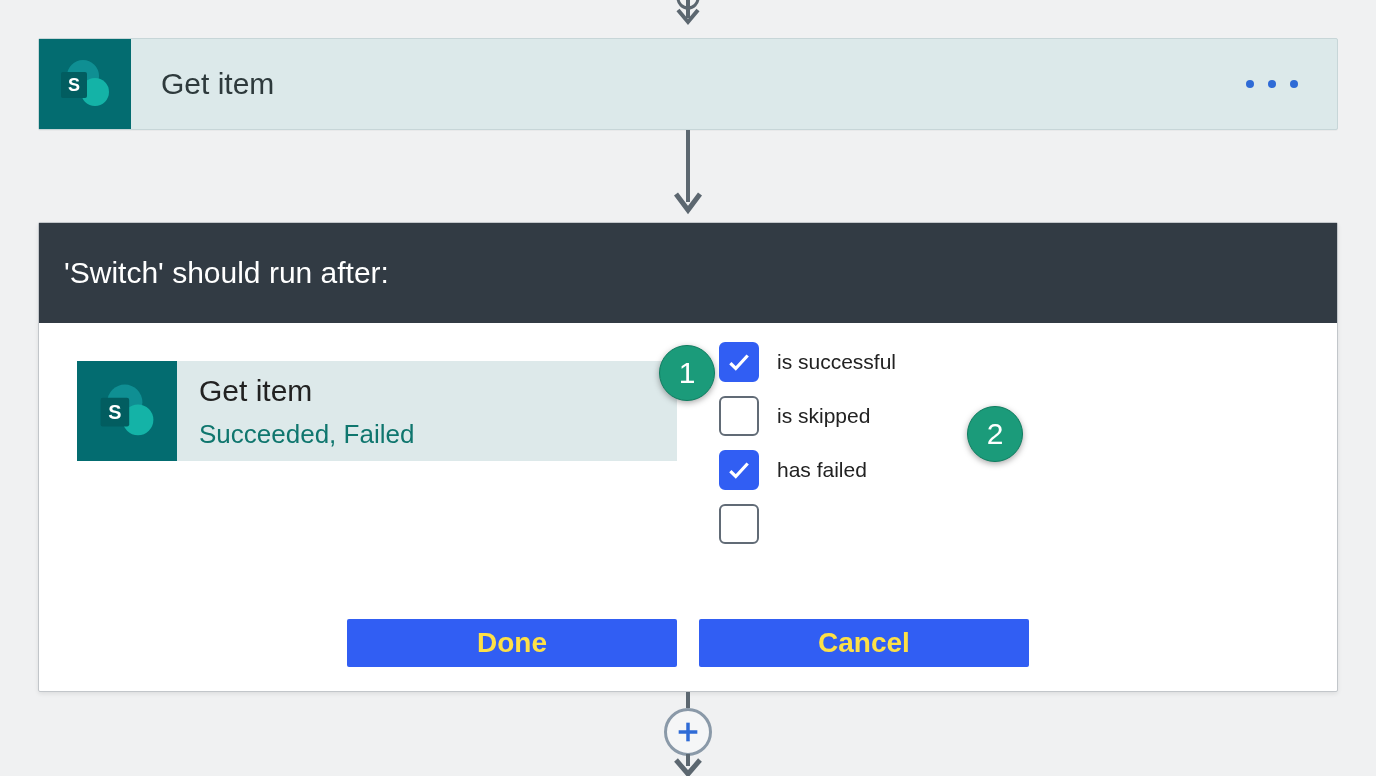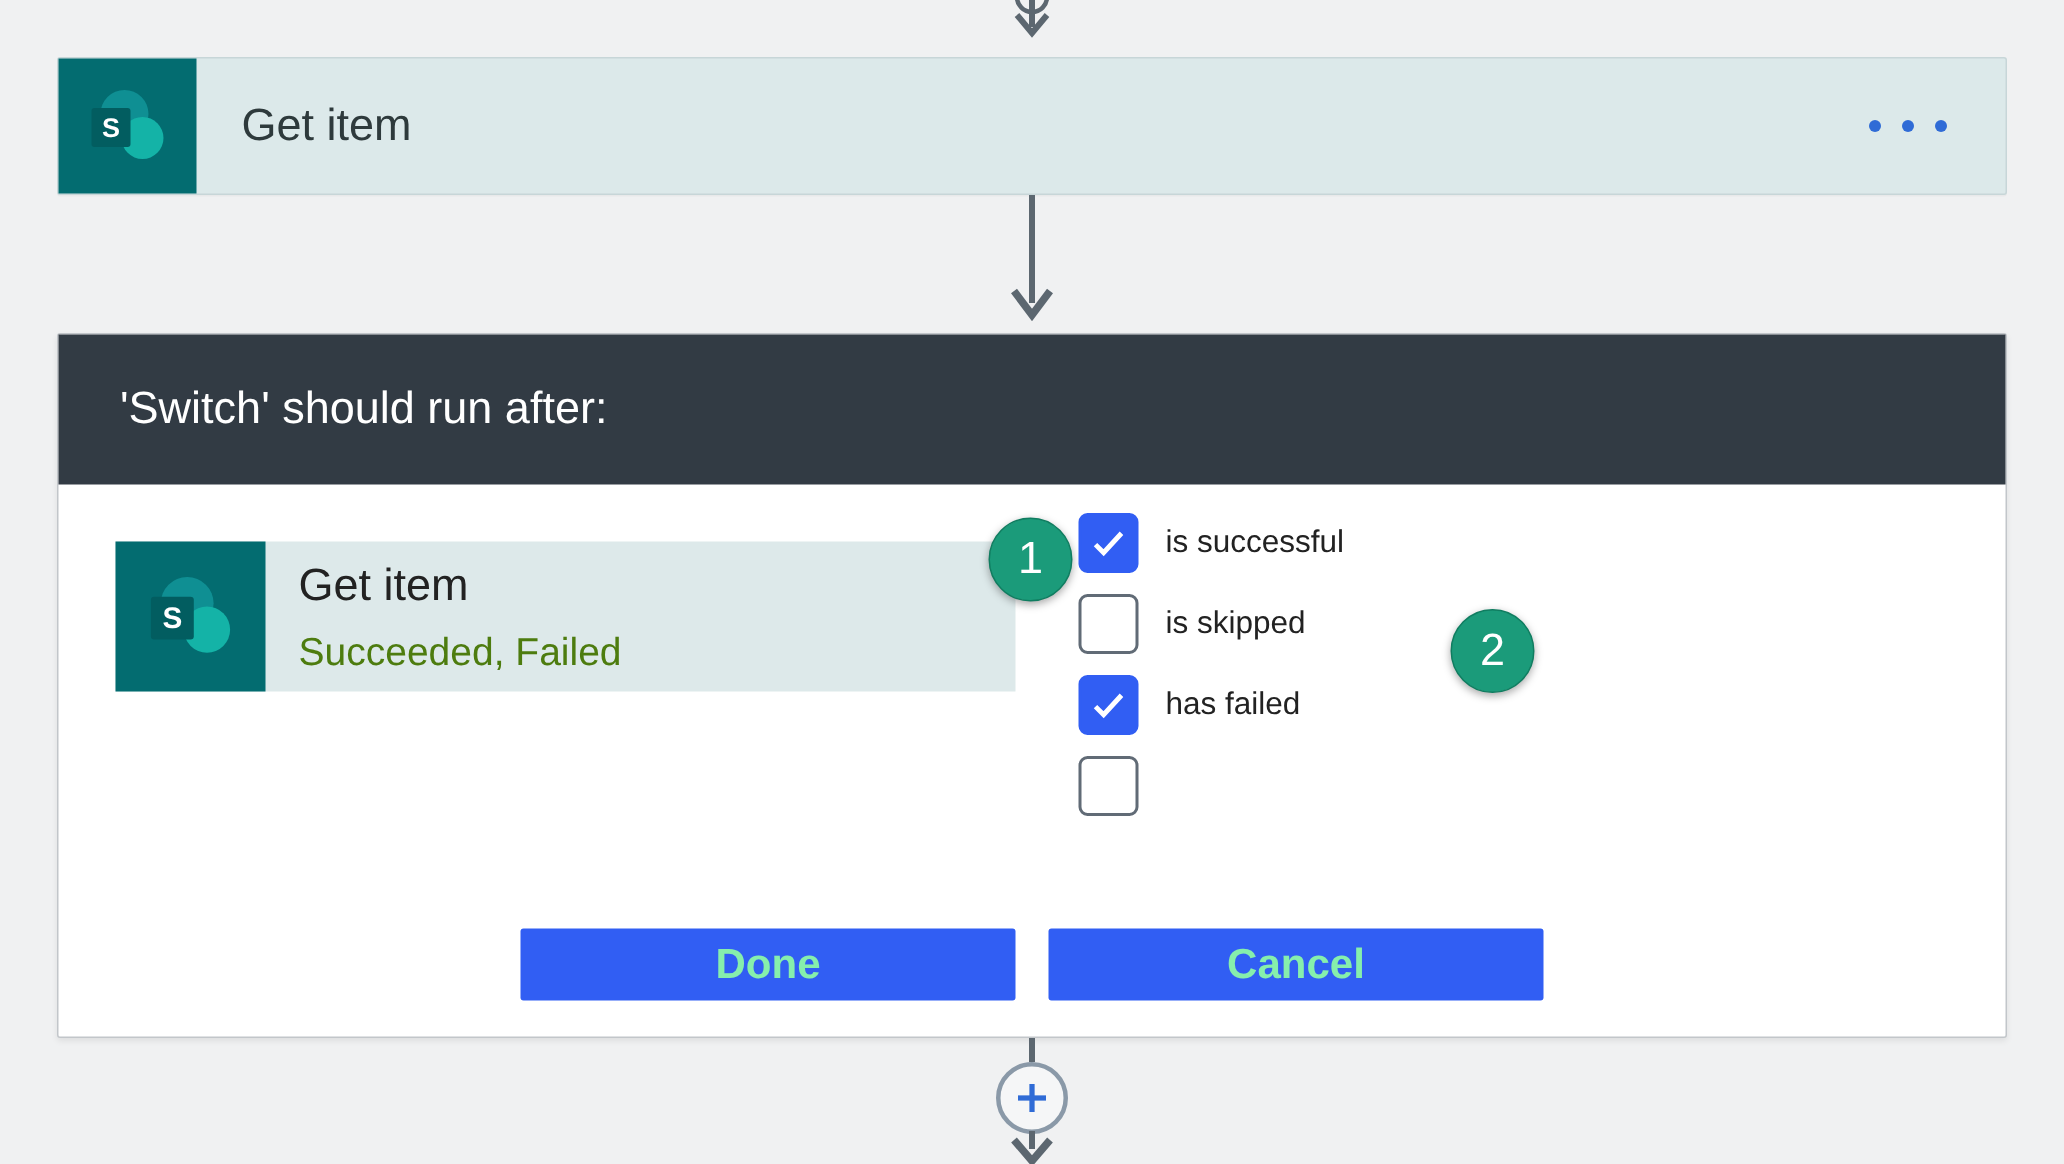--- a/index.html
+++ b/index.html
@@ -36,36 +36,36 @@
   .connector-2 { position:absolute; left:50%; transform:translateX(-50%); top:692px; width:60px; height:84px; }
 
   
   .panel {
     position:absolute; left:38px; top:222px; width:1300px; height:470px;
     background:#ffffff; border:1px solid #c2c6ca; border-radius:2px;
     box-shadow: 0 2px 4px rgba(0,0,0,0.08);
   }
   .panel-header {
     height:100px; background:#323b44; color:#fff; display:flex; align-items:center;
-    padding:0 41px; font-size:30px; font-weight:400;
+    padding:0 25px; font-size:30px; font-weight:400;
   }
   .panel-body { position:relative; height:calc(100% - 100px); }
 
   
   .ref-card {
     position:absolute; left:38px; top:38px; width:600px; height:100px;
     background:#dde9ea; display:flex; align-items:stretch;
   }
   .ref-card .ref-icon {
     width:100px; height:100px; background:#036c70;
     display:flex; align-items:center; justify-content:center; flex:0 0 100px;
   }
   .ref-text { padding:12px 22px; display:flex; flex-direction:column; justify-content:center; }
   .ref-title { font-size:30px; color:#222; line-height:1.2; }
-  .ref-sub { font-size:26px; color:#4d7c0f; margin-top:10px; }
+  .ref-sub { font-size:26px; color:#0f766e; margin-top:10px; }
 
   
   .options { position:absolute; left:680px; top:16px; }
   .opt-row { display:flex; align-items:center; gap:18px; margin-bottom:8px; height:46px; }
   .cb {
     width:40px; height:40px; border:2px solid #616b76; border-radius:6px;
     display:flex; align-items:center; justify-content:center; background:#fff;
   }
   .cb.checked { background:#315ef3; border-color:#315ef3; }
   .cb svg { display:none; }
@@ -79,21 +79,21 @@
     box-shadow: 0 2px 6px rgba(0,0,0,0.35);
     border:1px solid #0f7d60;
     position:absolute;
   }
   .badge-1 { left:620px; top:22px; }
   .badge-2 { left:928px; top:83px; }
 
   
   .buttons { position:absolute; left:0; right:0; bottom:0; height:96px; display:flex; align-items:center; justify-content:center; gap:22px; }
   .btn {
-    width:330px; height:48px; background:#315ef3; color:#86efac; font-size:28px; font-weight:700;
+    width:330px; height:48px; background:#315ef3; color:#fde047; font-size:28px; font-weight:700;
     display:flex; align-items:center; justify-content:center; border-radius:2px; cursor:pointer;
     border:none;
   }
 
   
   .plus-btn {
     position:absolute; left:50%; top:708px; transform:translateX(-50%);
     width:48px; height:48px; border:3px solid #8a99a8; border-radius:50%; background:#f5f6f7;
     display:flex; align-items:center; justify-content:center;
   }

